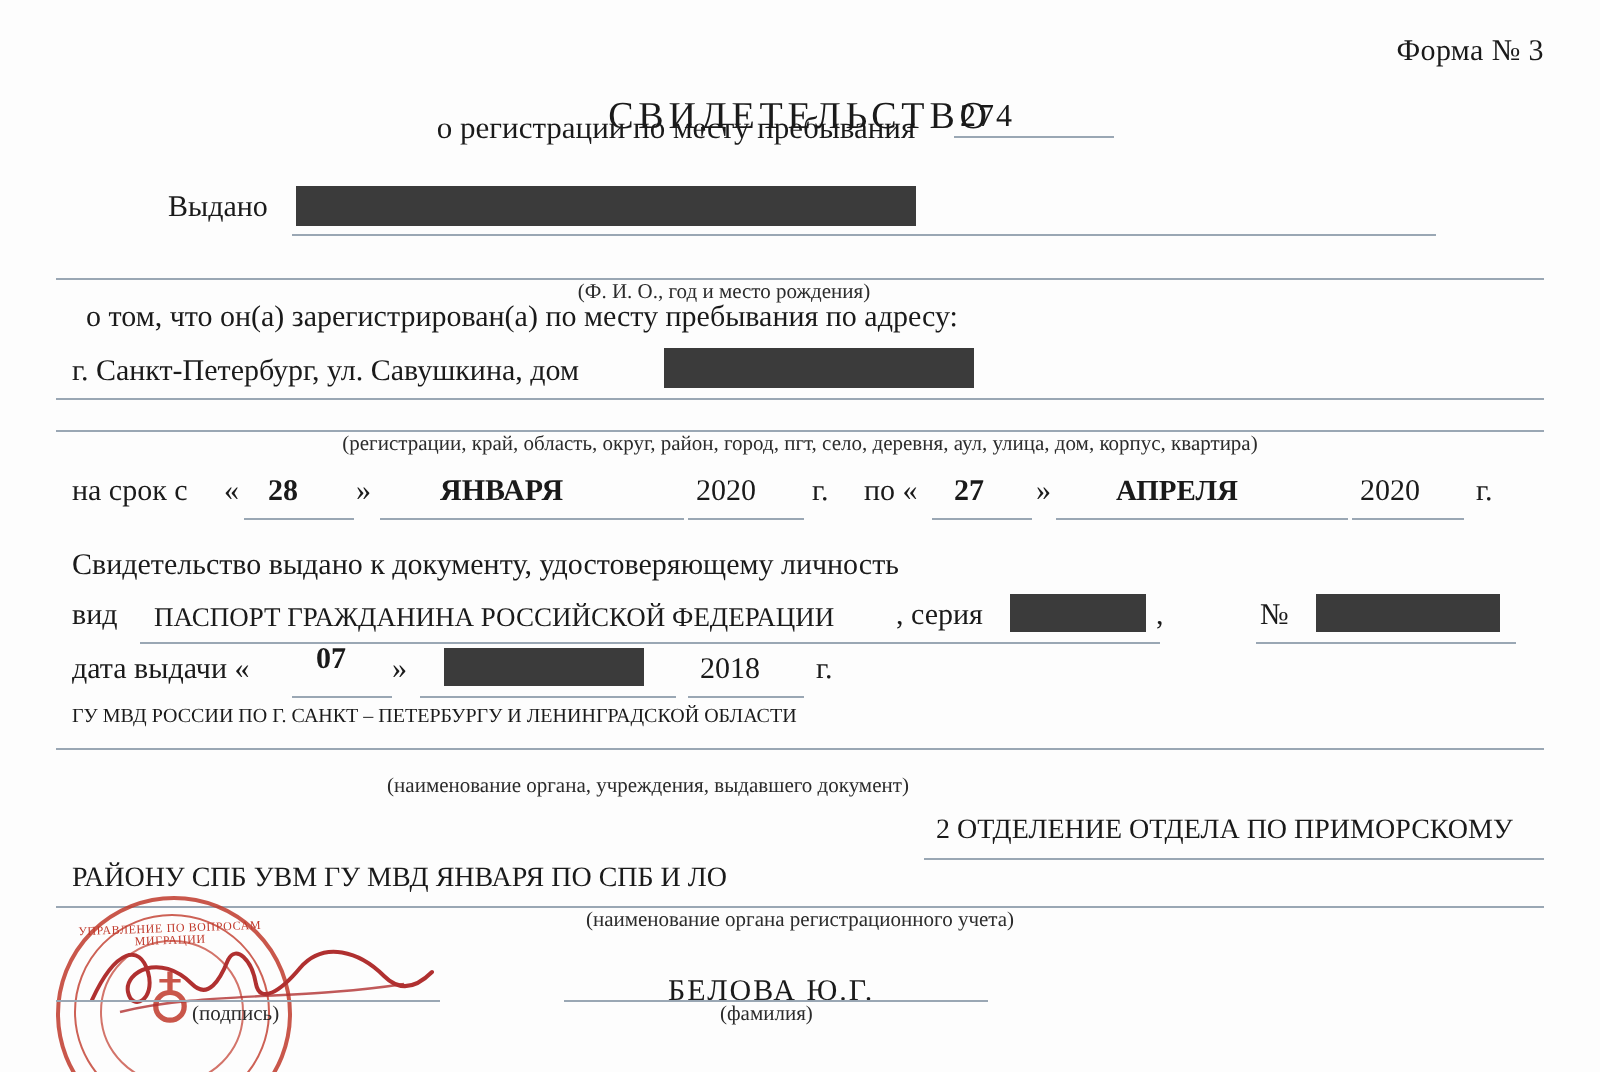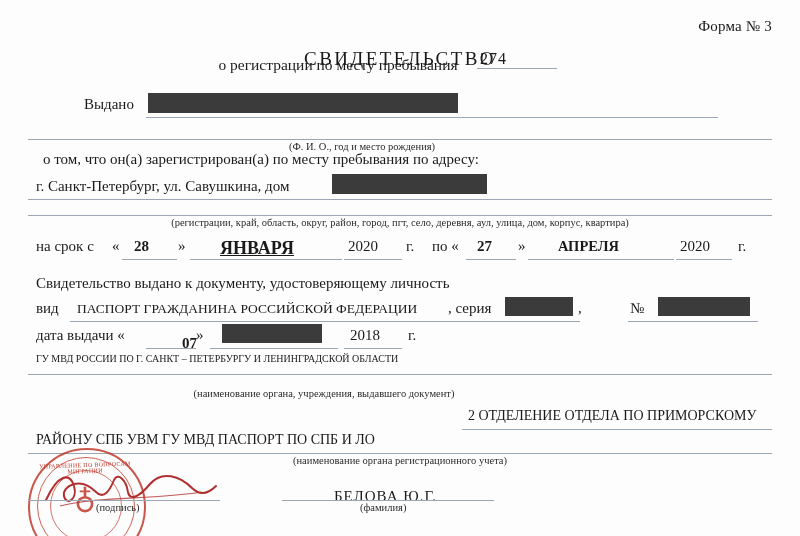--- a/index.html
+++ b/index.html
@@ -183,21 +183,21 @@
   <div class="t" style="left:36px; top:178px;">г. Санкт-Петербург, ул. Савушкина, дом</div>
   <div class="redact" style="left:332px; top:174px; width:155px; height:20px;"></div>
   <div class="line" style="left:28px; top:199px; width:744px;"></div>
   <div class="line" style="left:28px; top:215px; width:744px;"></div>
   <div class="small" style="left:0; top:217px; width:800px; text-align:center;">(регистрации, край, область, округ, район, город, пгт, село, деревня, аул, улица, дом, корпус, квартира)</div>
 
   <div class="t" style="left:36px; top:238px;">на срок с</div>
   <div class="t" style="left:112px; top:238px;">«</div>
   <div class="t" style="left:134px; top:238px; font-weight:bold;">28</div>
   <div class="t" style="left:178px; top:238px;">»</div>
-  <div class="t" style="left:220px; top:238px; font-weight:bold; font-size:18px;text-decoration:underline;">ЯНВАРЯ</div>
+  <div class="t" style="left:220px; top:238px; font-weight:bold; font-size:15px;">ЯНВАРЯ</div>
   <div class="t" style="left:348px; top:238px;">2020</div>
   <div class="t" style="left:406px; top:238px;">г.</div>
   <div class="t" style="left:432px; top:238px;">по «</div>
   <div class="t" style="left:477px; top:238px; font-weight:bold;">27</div>
   <div class="t" style="left:518px; top:238px;">»</div>
   <div class="t" style="left:558px; top:238px; font-weight:bold; font-size:14.5px;">АПРЕЛЯ</div>
   <div class="t" style="left:680px; top:238px;">2020</div>
   <div class="t" style="left:738px; top:238px;">г.</div>
 
   <div class="line" style="left:122px; top:259px; width:55px;"></div>
@@ -213,37 +213,37 @@
   <div class="t" style="left:77px; top:301px; font-size:13.5px;">ПАСПОРТ ГРАЖДАНИНА РОССИЙСКОЙ ФЕДЕРАЦИИ</div>
   <div class="t" style="left:448px; top:300px;">, серия</div>
   <div class="redact" style="left:505px; top:297px; width:68px; height:19px;"></div>
   <div class="t" style="left:578px; top:300px;">,</div>
   <div class="t" style="left:630px; top:300px;">№</div>
   <div class="redact" style="left:658px; top:297px; width:92px; height:19px;"></div>
   <div class="line" style="left:70px; top:321px; width:510px;"></div>
   <div class="line" style="left:628px; top:321px; width:130px;"></div>
 
   <div class="t" style="left:36px; top:327px;">дата выдачи «</div>
-  <div class="t" style="left:158px; top:335px; font-weight:bold;margin-left:24px;">07</div>
+  <div class="t" style="left:158px; top:322px; font-weight:bold;">07</div>
   <div class="t" style="left:196px; top:327px;">»</div>
   <div class="redact" style="left:222px; top:324px; width:100px; height:19px;"></div>
   <div class="t" style="left:350px; top:327px;">2018</div>
   <div class="t" style="left:408px; top:327px;">г.</div>
   <div class="line" style="left:146px; top:348px; width:50px;"></div>
   <div class="line" style="left:210px; top:348px; width:128px;"></div>
   <div class="line" style="left:344px; top:348px; width:58px;"></div>
 
   <div class="t" style="left:36px; top:353px; font-size:10px;">ГУ  МВД  РОССИИ  ПО  Г. САНКТ – ПЕТЕРБУРГУ  И  ЛЕНИНГРАДСКОЙ ОБЛАСТИ</div>
   <div class="line" style="left:28px; top:374px; width:744px;"></div>
   <div class="small" style="left:0; top:388px; width:648px; text-align:center;">(наименование органа, учреждения, выдавшего документ)</div>
 
   <div class="t" style="left:468px; top:408px; font-size:14px;">2 ОТДЕЛЕНИЕ ОТДЕЛА  ПО ПРИМОРСКОМУ</div>
   <div class="line" style="left:462px; top:429px; width:310px;"></div>
 
-  <div class="t" style="left:36px; top:432px; font-size:14px;">РАЙОНУ  СПБ УВМ  ГУ  МВД ПАСПОРТ  ПО СПБ  И  ЛО</div>
+  <div class="t" style="left:36px; top:432px; font-size:14px;">РАЙОНУ  СПБ УВМ  ГУ  МВД ЯНВАРЯ  ПО СПБ  И  ЛО</div>
   <div class="line" style="left:28px; top:453px; width:744px;"></div>
   <div class="small" style="left:0; top:455px; width:800px; text-align:center;">(наименование органа регистрационного учета)</div>
 
   <div class="stamp">
     <div class="stamp-ring"></div>
     <div class="stamp-ring2"></div>
     <div class="stamp-ring3"></div>
     <div class="stamp-text-top">УПРАВЛЕНИЕ ПО ВОПРОСАМ МИГРАЦИИ</div>
     <div class="stamp-eagle">♁</div>
 

